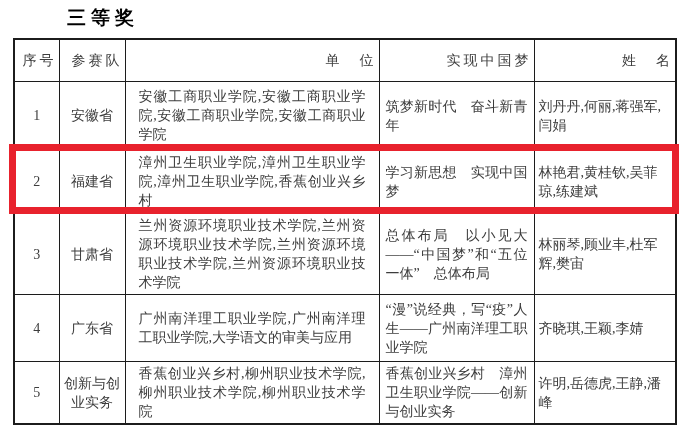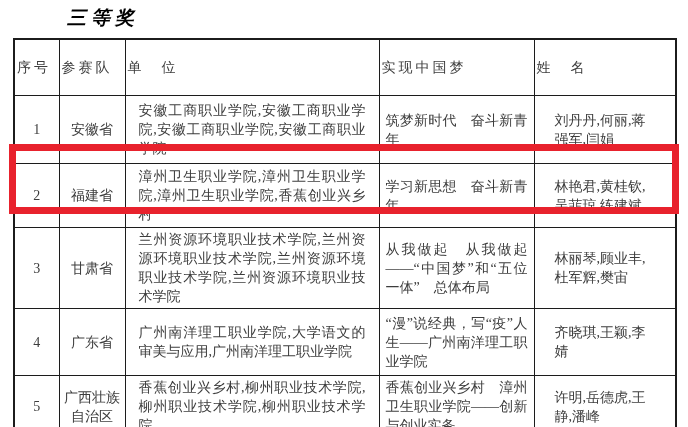--- a/index.html
+++ b/index.html
@@ -13,21 +13,20 @@
     overflow: hidden;
   }
   .doc-title {
     position: absolute;
     left: 67px; top: 5px;
     font-size: 19px;
     font-weight: bold;
     letter-spacing: 5px;
     color: #000000;
     white-space: nowrap;
-    font-style: italic;
   }
   table.awards {
     position: absolute;
     left: 13px; top: 38px;
     width: 662px;
     border-collapse: collapse;
     table-layout: fixed;
   }
   table.awards th, table.awards td {
     border: 1px solid #1c1c1c;
@@ -38,28 +37,28 @@
     word-break: break-all;
   }
   table.awards { border: 2px solid #1c1c1c; }
   col.c1 { width: 45px; }
   col.c2 { width: 66px; }
   col.c3 { width: 254px; }
   col.c4 { width: 155px; }
   col.c5 { width: 142px; }
   tr.head { height: 42px; }
   tr.head th {
-    text-align: left;
+    text-align: right;
     letter-spacing: 3px;
-    padding: 18px 2px;
+    padding: 11px 2px;
   }
   td.cell-seq, td.cell-team { text-align: center; padding: 2px 3px; }
   td.cell-unit  { text-align: justify; padding: 2px 13px; }
   td.cell-work  { text-align: justify; padding: 1px 6px; }
-  td.cell-names { text-align: left;    padding: 2px 20px; }
+  td.cell-names { text-align: left;    padding: 2px 4px; }
   tr.r1 { height: 68px; }
   tr.r2 { height: 64px; }
   tr.r3 { height: 79px; }
   tr.r4 { height: 67px; }
   tr.r5 { height: 60px; }
   .highlight-box {
     position: absolute;
     left: 9px; top: 144px;
     width: 670px; height: 70px;
     border: 7px solid #e8222d;
@@ -91,40 +90,40 @@
     <td class="cell-seq">1</td>
     <td class="cell-team">安徽省</td>
     <td class="cell-unit">安徽工商职业学院,安徽工商职业学院,安徽工商职业学院,安徽工商职业学院</td>
     <td class="cell-work">筑梦新时代　奋斗新青年</td>
     <td class="cell-names">刘丹丹,何丽,蒋强军,闫娟</td>
   </tr>
   <tr class="r2">
     <td class="cell-seq">2</td>
     <td class="cell-team">福建省</td>
     <td class="cell-unit">漳州卫生职业学院,漳州卫生职业学院,漳州卫生职业学院,香蕉创业兴乡村</td>
-    <td class="cell-work">学习新思想　奋斗新青年</td>
+    <td class="cell-work">学习新思想　实现中国梦</td>
     <td class="cell-names">林艳君,黄桂钦,吴菲琼,练建斌</td>
   </tr>
   <tr class="r3">
     <td class="cell-seq">3</td>
     <td class="cell-team">甘肃省</td>
     <td class="cell-unit">兰州资源环境职业技术学院,兰州资源环境职业技术学院,兰州资源环境职业技术学院,兰州资源环境职业技术学院</td>
-    <td class="cell-work">从我做起　从我做起——“中国梦”和“五位一体”　总体布局</td>
+    <td class="cell-work">总体布局　以小见大——“中国梦”和“五位一体”　总体布局</td>
     <td class="cell-names">林丽琴,顾业丰,杜军辉,樊宙</td>
   </tr>
   <tr class="r4">
     <td class="cell-seq">4</td>
     <td class="cell-team">广东省</td>
-    <td class="cell-unit">广州南洋理工职业学院,大学语文的审美与应用,广州南洋理工职业学院</td>
+    <td class="cell-unit">广州南洋理工职业学院,广州南洋理工职业学院,大学语文的审美与应用</td>
     <td class="cell-work">“漫”说经典，写“疫”人生——广州南洋理工职业学院</td>
     <td class="cell-names">齐晓琪,王颖,李婧</td>
   </tr>
   <tr class="r5">
     <td class="cell-seq">5</td>
-    <td class="cell-team">广西壮族自治区</td>
+    <td class="cell-team">创新与创业实务</td>
     <td class="cell-unit">香蕉创业兴乡村,柳州职业技术学院,柳州职业技术学院,柳州职业技术学院</td>
     <td class="cell-work">香蕉创业兴乡村　漳州卫生职业学院——创新与创业实务</td>
     <td class="cell-names">许明,岳德虎,王静,潘峰</td>
   </tr>
 </tbody>
   </table>
 
 <div class="highlight-box" style="border-color: rgb(232, 34, 45);"></div>
 
 </body></html>

